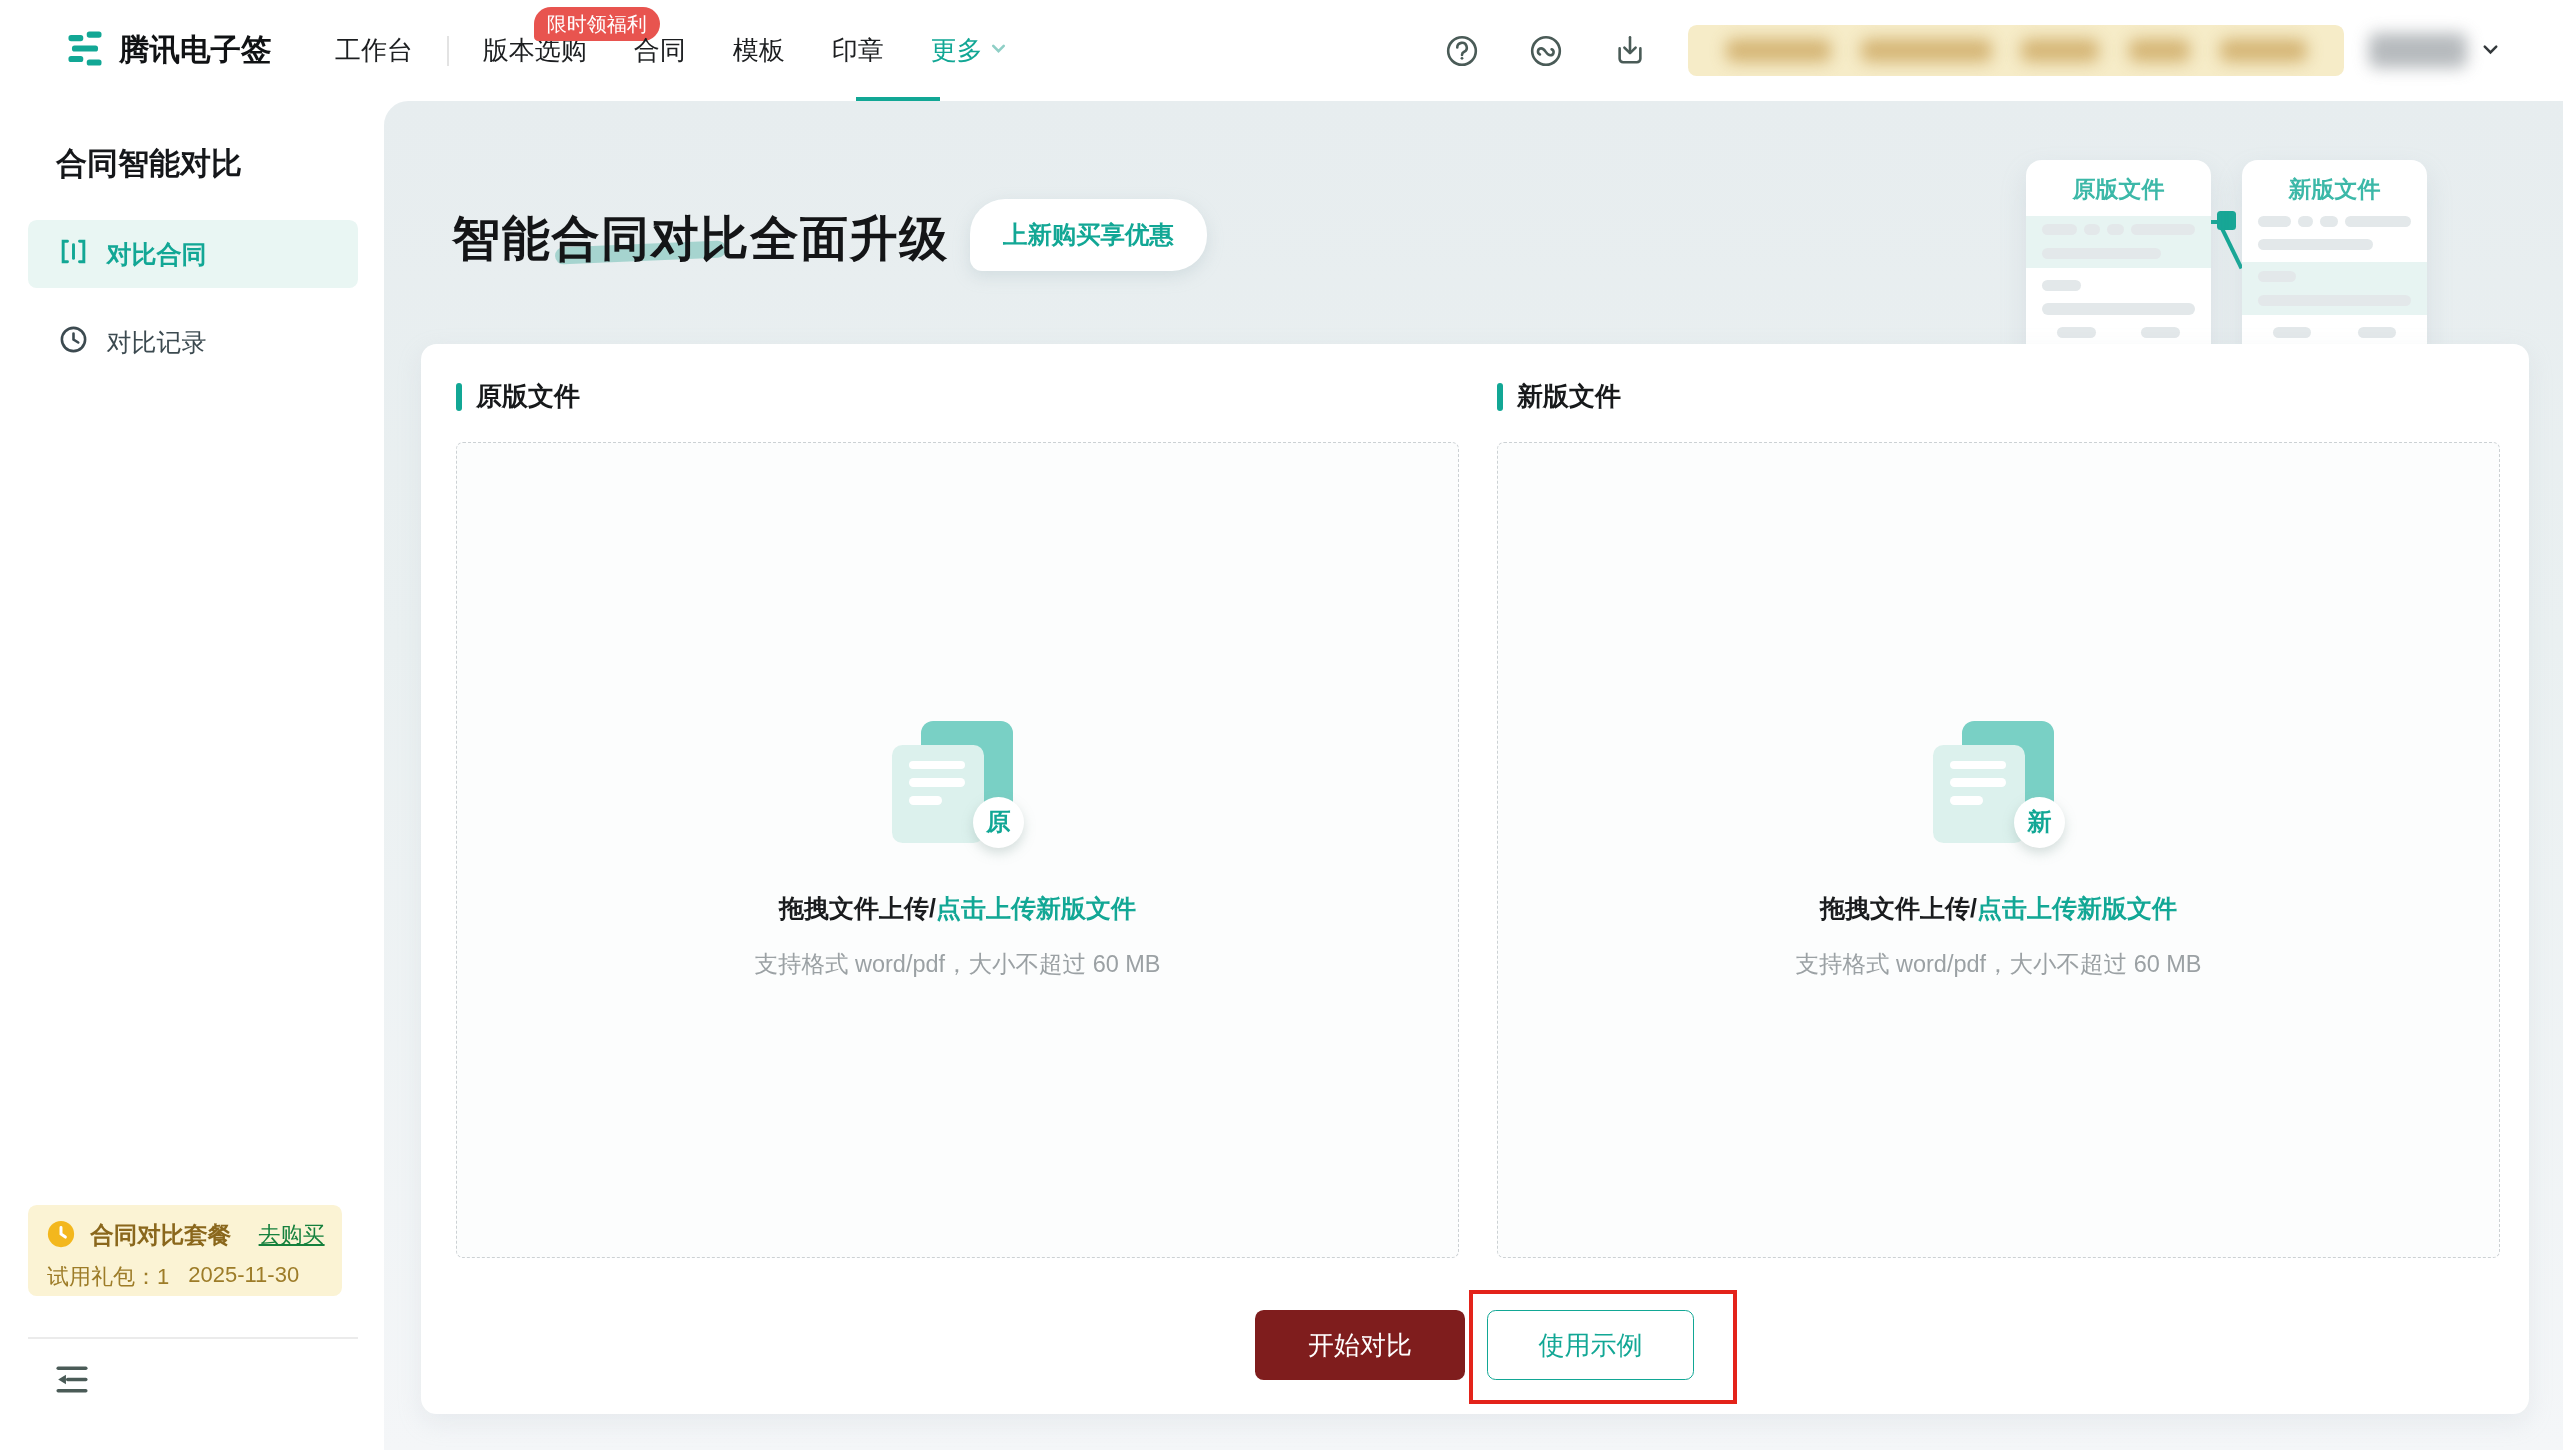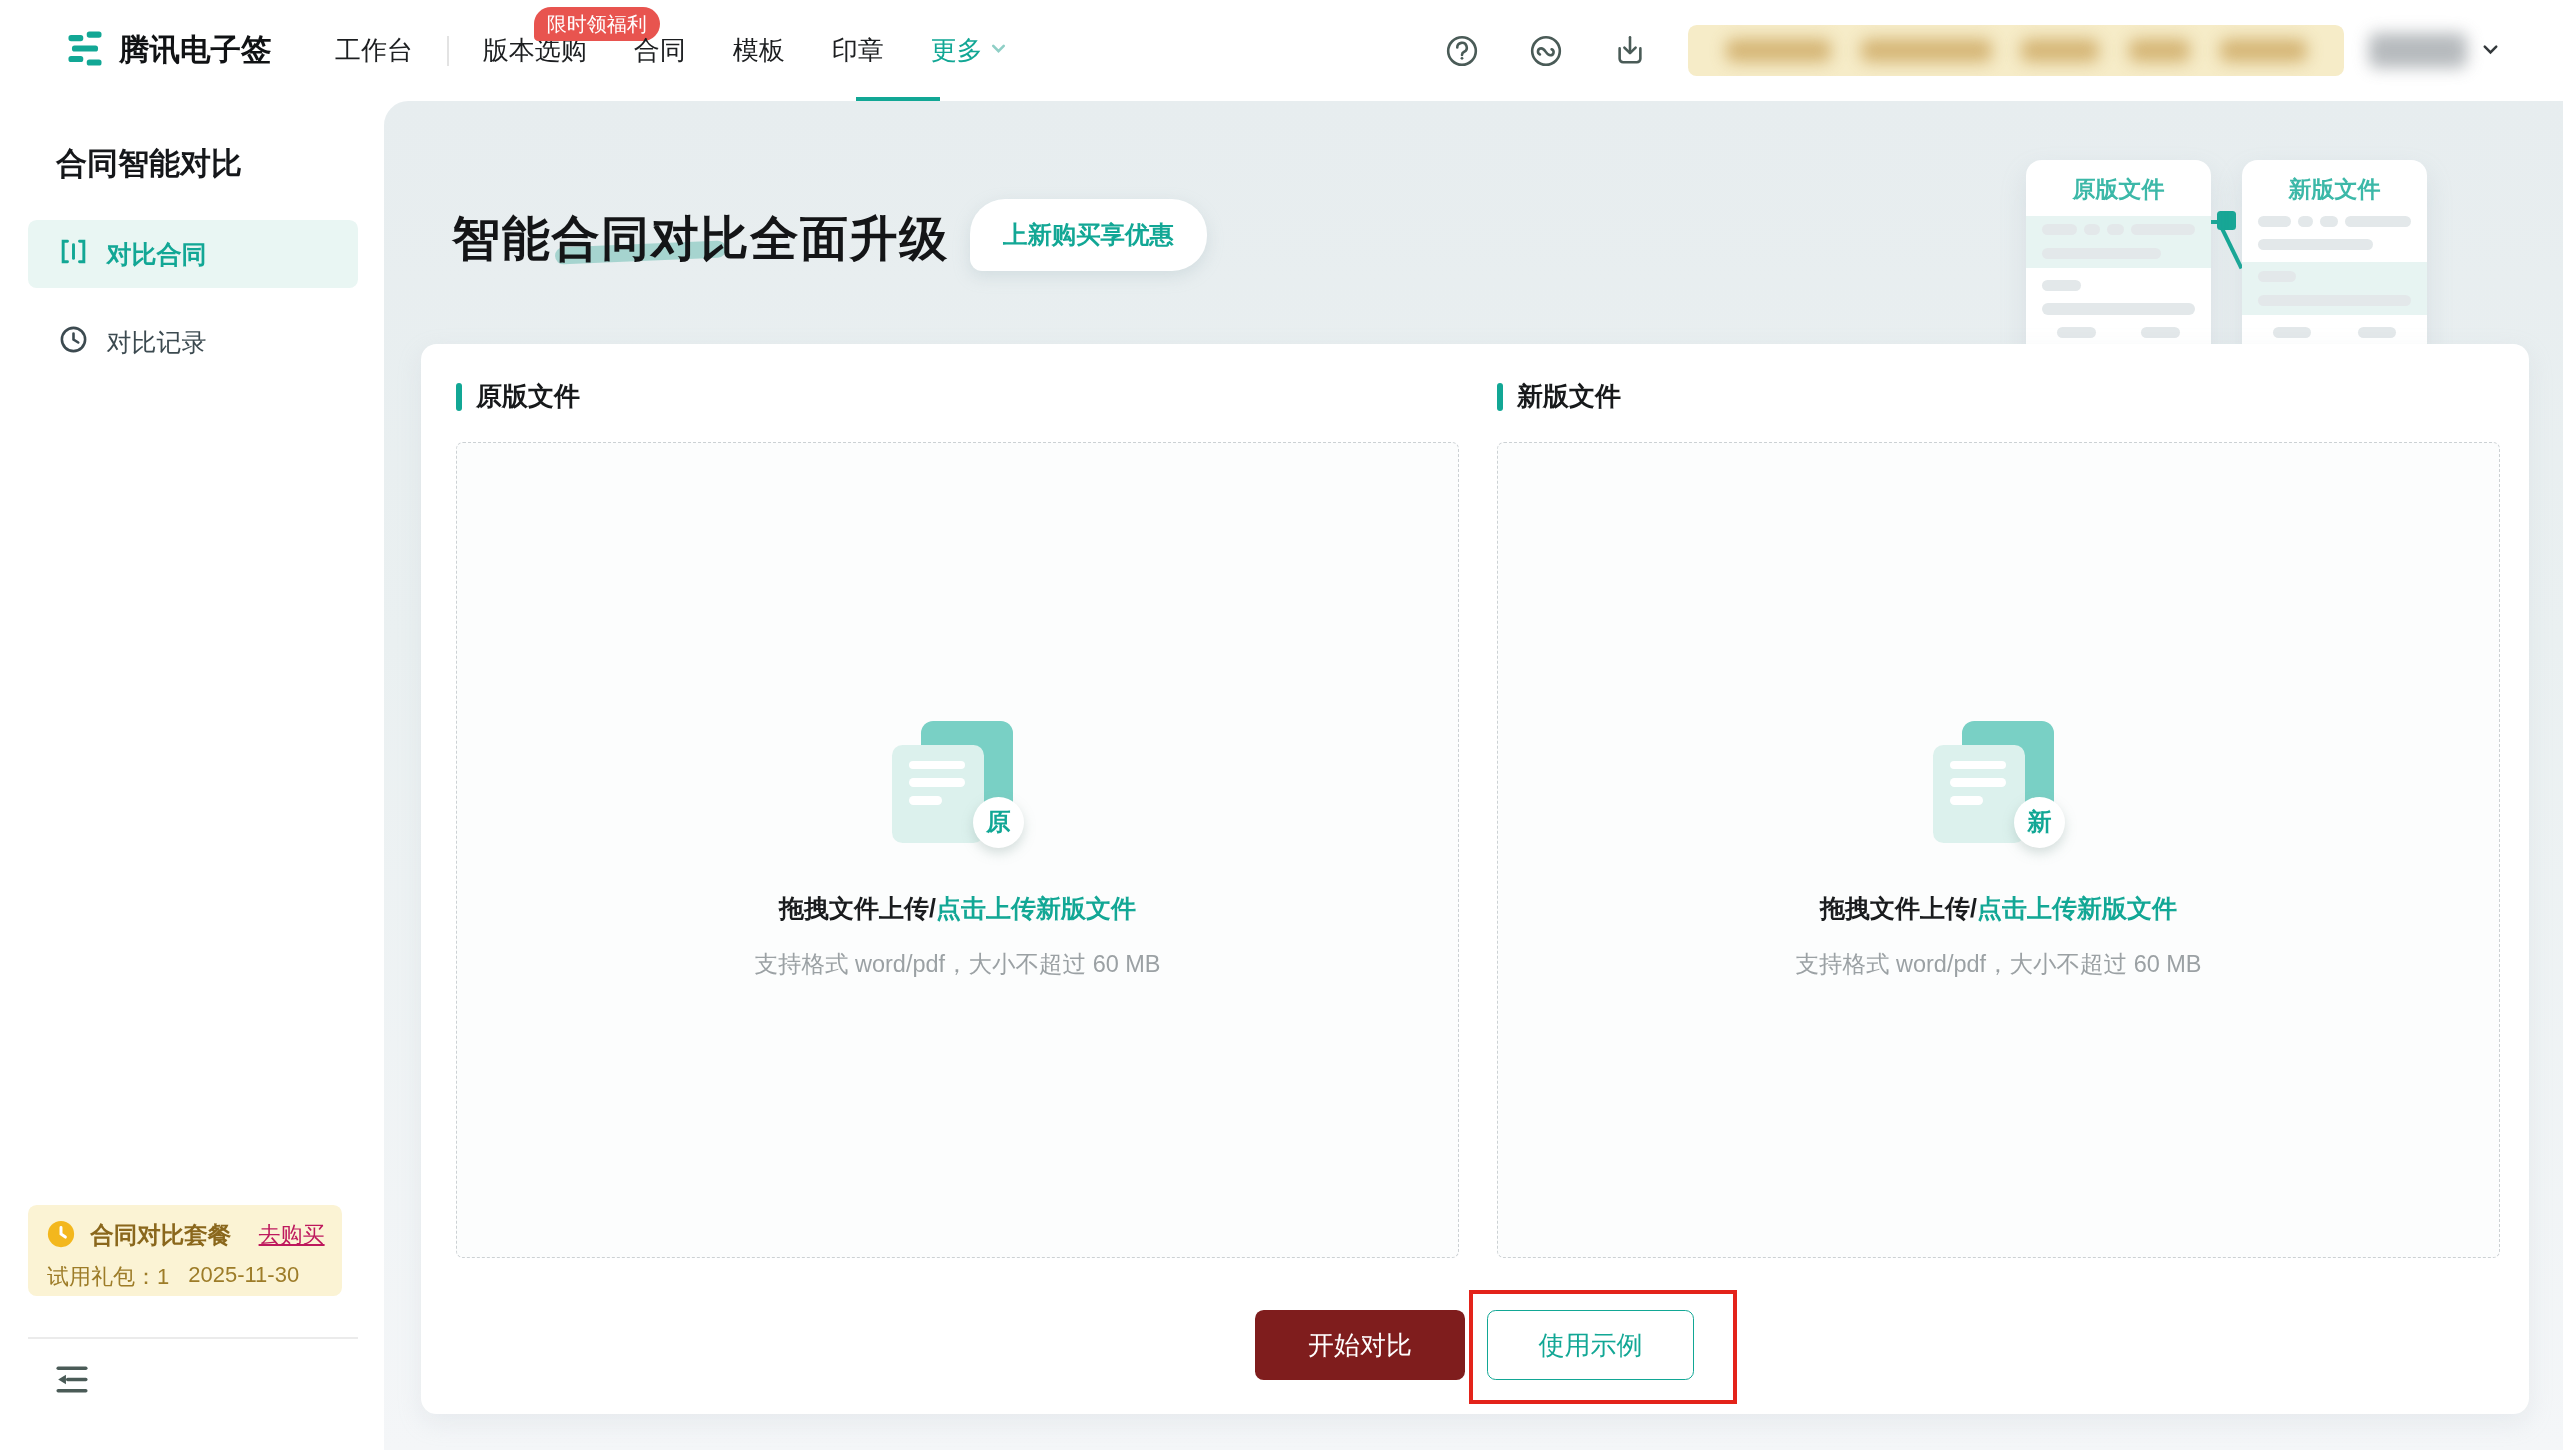--- a/index.html
+++ b/index.html
@@ -29,21 +29,21 @@
 
   
   .sidebar { position:absolute; left:0; top:101px; width:384px; height:1350px; background:#fff; z-index:5; }
   .sidebar-title { margin:42px 0 0 56px; font-size:31px; font-weight:bold; color:#15171a; }
   .side-item { position:absolute; left:28px; width:330px; height:68px; border-radius:8.7px; display:flex; align-items:center; gap:17.4px; padding-left:30px; font-size:25px; cursor:pointer; }
   .side-item.active { top:119px; background:#e9f6f3; color:#12a795; font-weight:bold; }
   .side-item.plain  { top:207px; color:#3c4a50; }
   .pkg-box { position:absolute; left:28px; top:1104px; width:314px; height:91px; background:#fbf3d4; border-radius:8.7px; padding:14px 17.4px 0 19px; }
   .pkg-line1 { display:flex; align-items:center; gap:12.2px;justify-content:space-between; }
   .pkg-title { font-size:23.5px; font-weight:bold; color:#8a671c; }
-  .pkg-link { font-size:22px; color:#be185d; text-decoration:underline; margin-left:12.2px; cursor:pointer; }
+  .pkg-link { font-size:22px; color:#15803d; text-decoration:underline; margin-left:12.2px; cursor:pointer; }
   .pkg-line2 { margin-top:10.5px; font-size:22px; color:#9d7c28; display:flex; gap:19px; }
   .side-sep { position:absolute; left:28px; top:1236px; width:330px; height:1.7px; background:#ebebeb; }
   .collapse-btn { position:absolute; left:51px; top:1257px; width:42px; height:42px; cursor:pointer; display:flex; align-items:center; justify-content:center; }
 
   
   .main { position:absolute; left:384px; top:101px; width:2180px; height:1350px; border-top-left-radius:24.4px;
     background:linear-gradient(180deg,#e7edef 0%, #eaf0f1 40%, #f4f6f8 100%); z-index:4; overflow:hidden; }
   .hero-title { position:absolute; left:68px; top:106px; font-size:48px; font-weight:800; color:#141517; letter-spacing:1.7px; z-index:2; }
   .hero-brush { position:absolute; left:171px; top:143px; width:171px; height:17.4px; background:rgba(95,183,171,.48); border-radius:10.5px; transform:rotate(-2.5deg); z-index:1; }
   .hero-pill { position:absolute; left:586px; top:98px; height:72px; padding:0 33px; background:#fff; border-radius:35px 35px 35px 12.2px;

